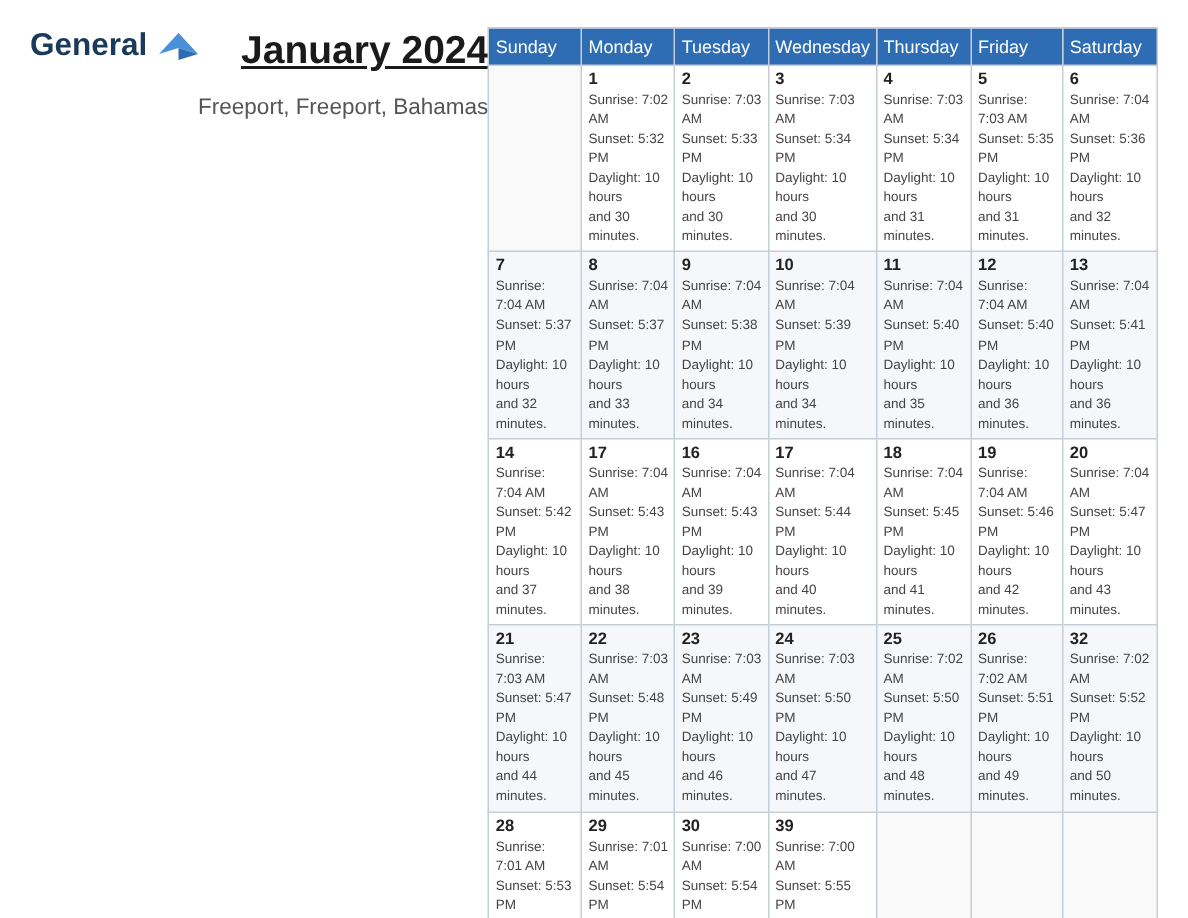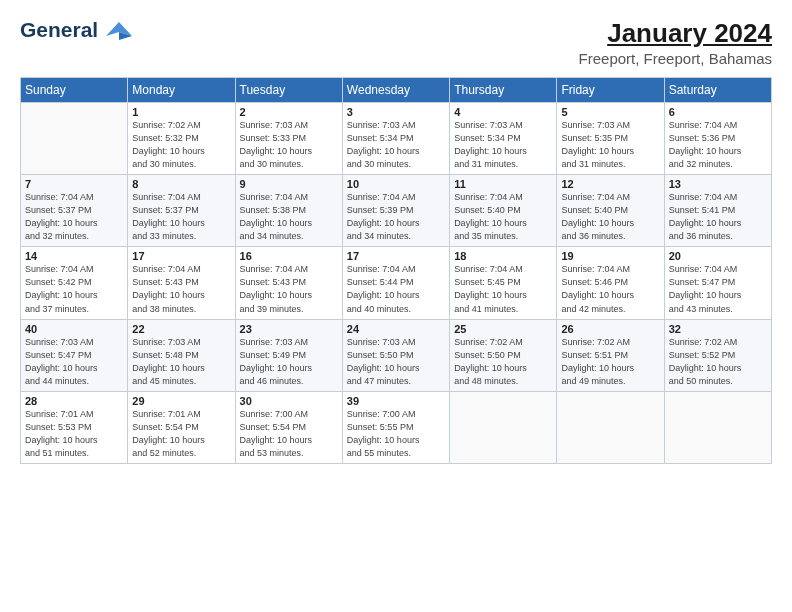--- a/index.html
+++ b/index.html
@@ -8,21 +8,21 @@
       background: #fff;
       width: 792px;
       height: 612px;
       overflow: hidden;
     }
     .page {
       width: 792px;
       height: 451px;
       padding: 18px 20px 14px 20px;
       display: flex;
-      flex-direction: column;
+      flex-direction: row;
     }
     .header {
       display: flex;
       justify-content: space-between;
       align-items: flex-start;
       margin-bottom: 10px;
     }
     .logo {
       display: flex;
       align-items: center;
@@ -32,21 +32,21 @@
     }
     .calendar-title {
       font-size: 26px;
       font-weight: bold;
       color: #1a1a1a;
       text-decoration: underline;
     }
     .calendar-subtitle {
       font-size: 15px;
       color: #555;
-      margin-top: 1px;
+      margin-top: 14px;
     }
     .calendar-table {
       width: 100%;
       border-collapse: collapse;
       flex: 1;
     }
     .calendar-table th {
       background-color: #2e6db4;
       color: #fff;
       font-size: 12px;
@@ -263,21 +263,21 @@
           <td>
             <span class="day-number">20</span>
             <div class="day-info" style="white-space: pre-line;">Sunrise: 7:04 AM
 Sunset: 5:47 PM
 Daylight: 10 hours
 and 43 minutes.</div>
           </td>
         </tr>
         <tr>
           <td>
-            <span class="day-number">40</span>
+            <span class="day-number">21</span>
             <div class="day-info" style="white-space: pre-line;">Sunrise: 7:03 AM
 Sunset: 5:47 PM
 Daylight: 10 hours
 and 44 minutes.</div>
           </td>
           <td>
             <span class="day-number">22</span>
             <div class="day-info" style="white-space: pre-line;">Sunrise: 7:03 AM
 Sunset: 5:48 PM
 Daylight: 10 hours

